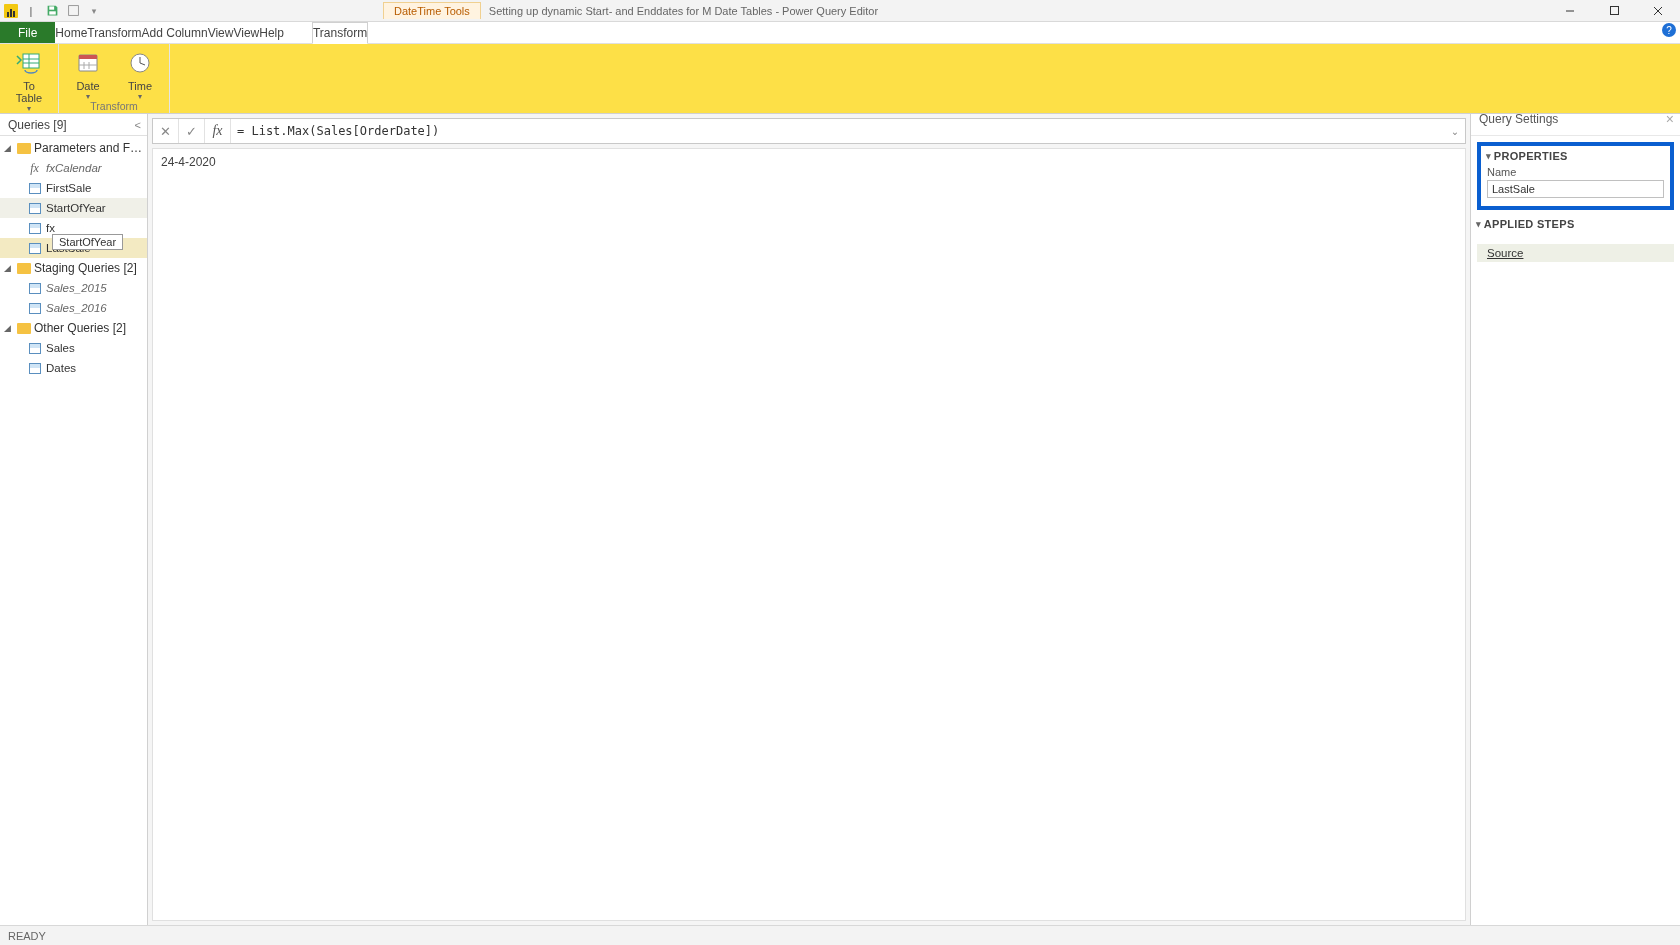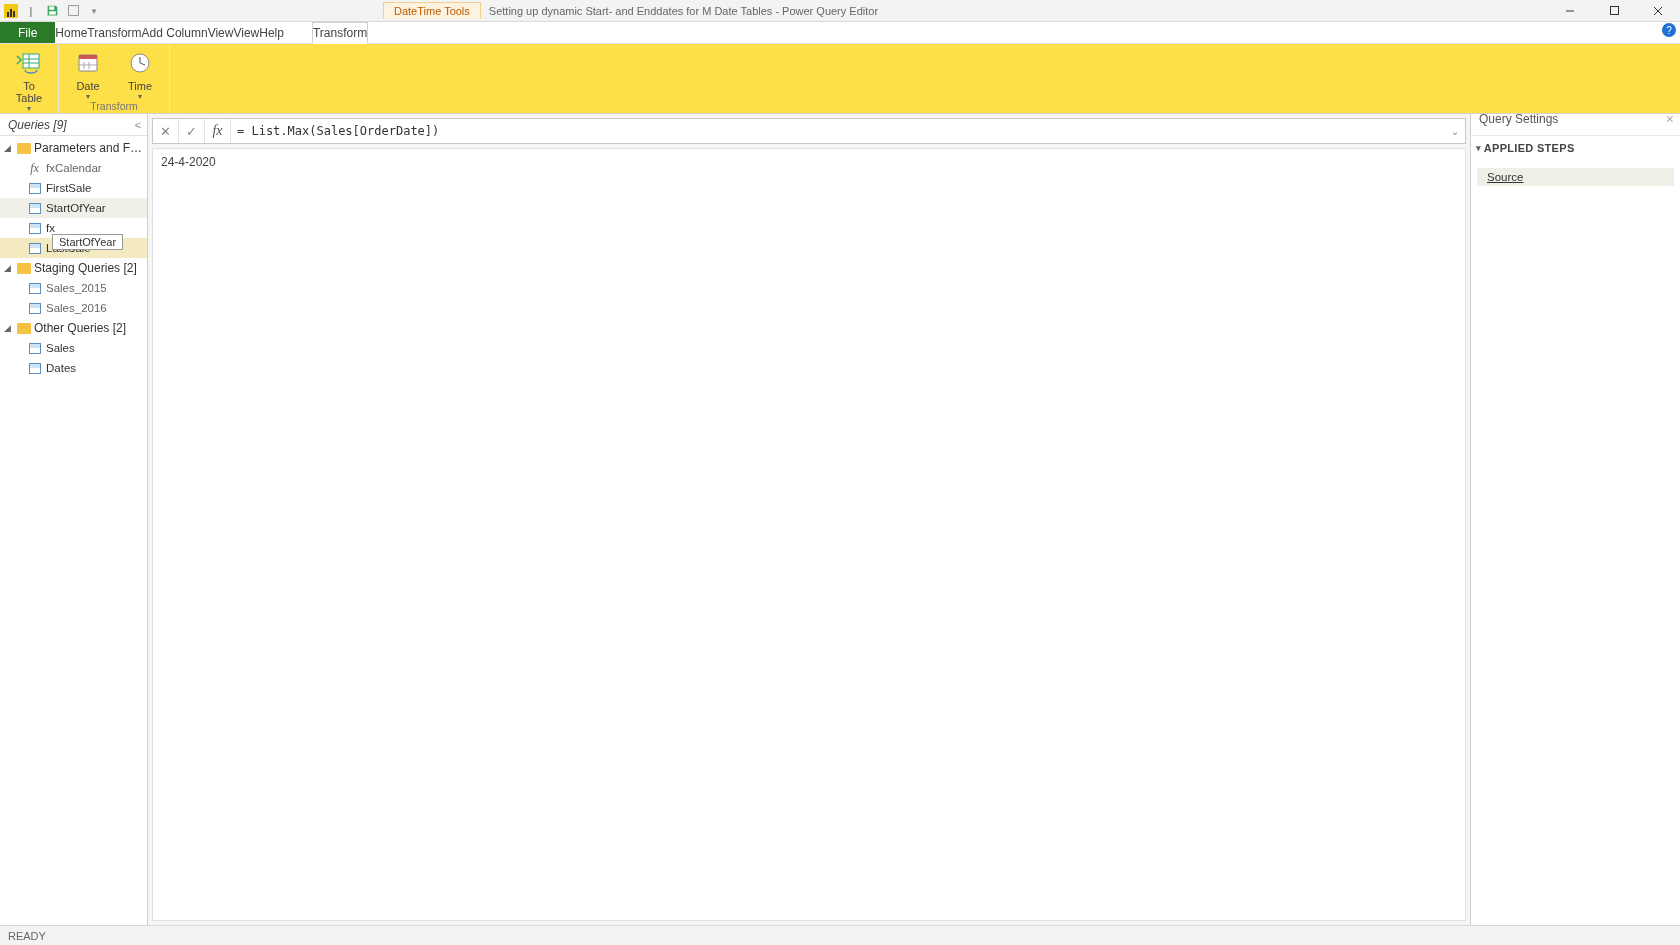--- a/index.html
+++ b/index.html
@@ -29,33 +29,33 @@
   .rgroup .buttons { display: flex; gap: 10px; align-items: flex-start; flex: 1; }
   .rgroup .glabel { font-size: 10.5px; color: #777; margin-top: auto; padding-bottom: 2px; }
   .rbtn { display: flex; flex-direction: column; align-items: center; width: 42px; padding-top: 2px; gap: 2px; }
   .rbtn .ricon { width: 30px; height: 30px; display: flex; align-items: center; justify-content: center; }
   .rbtn .rlbl { font-size: 11px; text-align: center; line-height: 12px; }
   .rbtn .dd { font-size: 8px; color: #666; line-height: 6px; }
 
   
   .body { display: flex; height: calc(945px - 22px - 22px - 70px - 20px); }
   .queries-pane { width: 148px; background: #fff; border-right: 1px solid #d0d0d0; display: flex; flex-direction: column; }
-  .qp-header { height: 22px; border-bottom: 1px solid #e0e0e0; display: flex; align-items: center; padding: 0 6px 0 8px; font-size: 12px; color: #444; font-style: italic; }
+  .qp-header { height: 22px; border-bottom: 1px solid #e0e0e0; display: flex; align-items: center; padding: 0 6px 0 8px; font-size: 12px; color: #444; }
   .qp-header .collapse { margin-left: auto; color: #888; font-size: 11px; }
   .qp-tree { flex: 1; overflow: auto; font-size: 12px; color: #333; padding-top: 2px; }
   .qgroup-row { display: flex; align-items: center; height: 20px; padding-left: 4px; gap: 3px; }
   .qgroup-row .toggle { width: 10px; color: #666; font-size: 9px; }
   .qgroup-row .folder { width: 14px; height: 11px; background: #f5c242; border-radius: 1px; }
   .qgroup-row .gname { white-space: nowrap; overflow: hidden; text-overflow: ellipsis; flex: 1; }
   .qitem { display: flex; align-items: center; height: 20px; padding-left: 28px; gap: 5px; position: relative; }
   .qitem.hover { background: #f0f0e8; }
   .qitem.selected { background: #f3eac2; }
   .qitem .iicon { width: 13px; height: 13px; display: flex; align-items: center; justify-content: center; }
   .qitem .iname { white-space: nowrap; overflow: hidden; text-overflow: ellipsis; font-size: 11.5px; }
-  .qitem .iname.italic { color: #666; }
+  .qitem .iname.italic { font-style: italic; color: #666; }
   .qitem.selected .iname { color: #333; }
   .tooltip { position: absolute; left: 52px; top: 16px; background: #fff; border: 1px solid #999; padding: 1px 6px; font-size: 11px; z-index: 10; white-space: nowrap; }
 
   
   .center { flex: 1; display: flex; flex-direction: column; background: #f5f5f5; }
   .formula-row { height: 26px; background: #fff; border-bottom: 1px solid #d9d9d9; display: flex; align-items: center; margin: 4px 4px 0 4px; border: 1px solid #c8c8c8; }
   .fbtn { width: 26px; height: 24px; display: flex; align-items: center; justify-content: center; border-right: 1px solid #e2e2e2; color: #888; font-size: 13px; }
   .fbtn.fx { font-style: italic; font-family: "Times New Roman", serif; font-size: 14px; color: #555; }
   .formula-input { flex: 1; border: none; outline: none; font-family: Consolas, monospace; font-size: 12px; color: #333; padding: 0 6px; background: #fff; }
   .formula-dd { width: 20px; color: #888; font-size: 10px; text-align: center; }
@@ -298,20 +298,25 @@
         <span>24-4-2020</span>
       </div>
     </div>
 
     <div class="settings-pane">
       <div class="sp-header">
         <span>Query Settings</span>
         <span class="close">×</span>
       </div>
       <div class="sp-body">
+        <div class="highlight-box">
+          <div class="sect-title">PROPERTIES</div>
+          <div class="field-label">Name</div>
+          <input class="name-input" value="LastSale" style="">
+        </div>
         <div class="sect-title">APPLIED STEPS</div>
         <div class="steps-list">
           <div class="step-item">Source</div>
         </div>
       </div>
     </div>
   </div>
 
   <div class="statusbar">
     <span>READY</span>

